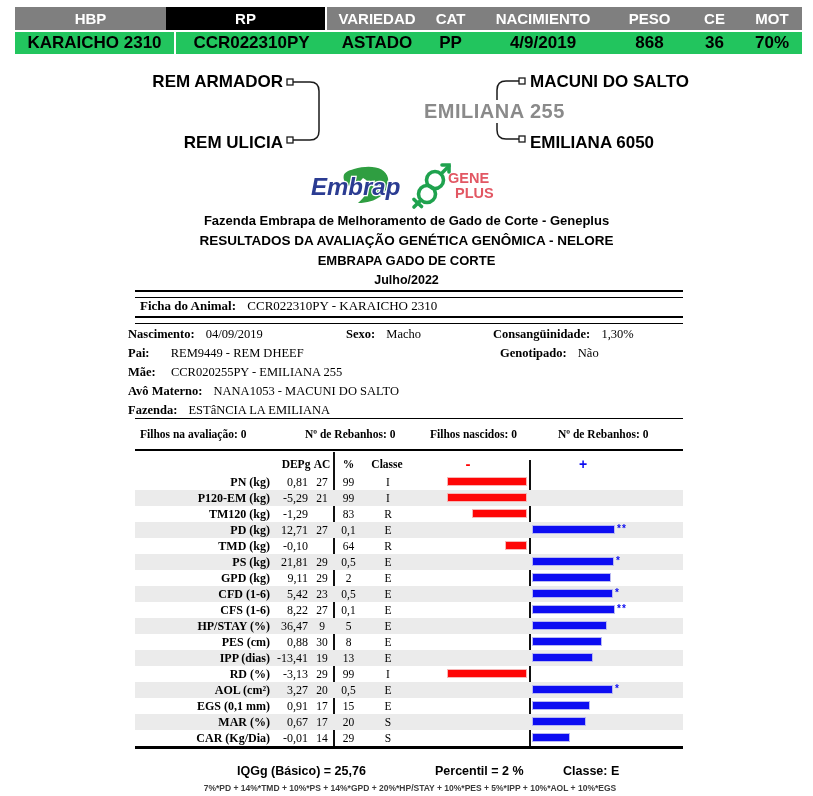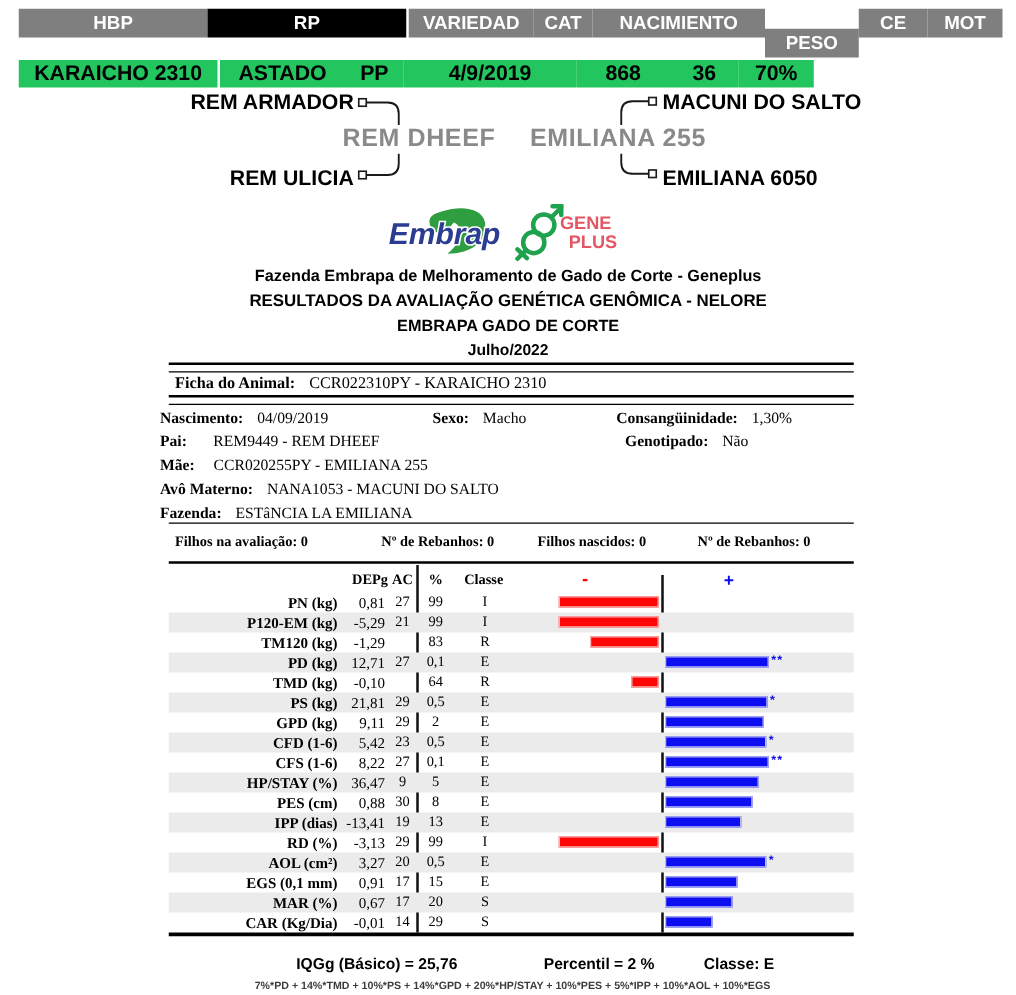--- a/index.html
+++ b/index.html
@@ -76,26 +76,27 @@
 
 <div id="page">
 
   <div id="top-table">
     <div class="trow" id="top-labels">
         <div class="hcell" style="width: 151px;">HBP</div>
         <div class="hcell first" style="width: 159px;">RP</div>
         <div class="hcell" style="width: 100px;">VARIEDAD</div>
         <div class="hcell" style="width: 47px;">CAT</div>
         <div class="hcell" style="width: 138px;">NACIMIENTO</div>
-        <div class="hcell" style="width: 75px; margin-top: 16px;">PESO</div>
+        <div class="hcell" style="width: 75px;">PESO</div>
         <div class="hcell" style="width: 55px;">CE</div>
         <div class="hcell" style="width: 60px;">MOT</div>
       </div>
     <div class="trow" id="top-values">
         <div class="vcell first" style="width: 159px;">KARAICHO 2310</div>
+        <div class="vcell" style="width: 151px;">CCR022310PY</div>
         <div class="vcell" style="width: 100px;">ASTADO</div>
         <div class="vcell" style="width: 47px;">PP</div>
         <div class="vcell" style="width: 138px;">4/9/2019</div>
         <div class="vcell" style="width: 75px;">868</div>
         <div class="vcell" style="width: 55px;">36</div>
         <div class="vcell" style="width: 60px;">70%</div>
       </div>
   </div>
 
   <svg id="ped-svg" width="813" height="165" viewBox="0 0 813 165">
@@ -105,21 +106,20 @@
     </g>
     <g fill="#fff" stroke="#1a1a1a" stroke-width="1.3">
       <rect x="287" y="79" width="6" height="6"></rect>
       <rect x="287" y="137" width="6" height="6"></rect>
       <rect x="519" y="78" width="6" height="6"></rect>
       <rect x="519" y="136" width="6" height="6"></rect>
     </g>
   </svg>
   <div class="ped-name" style="top:72px;right:530px;">REM ARMADOR</div>
   <div class="ped-name" style="top:133px;right:530px;">REM ULICIA</div>
-  <div class="ped-center" style="top:100px;left:272px;">REM DHEEF</div>
   <div class="ped-center" style="top:100px;left:422px;">EMILIANA 255</div>
   <div class="ped-name" style="top:72px;left:530px;">MACUNI DO SALTO</div>
   <div class="ped-name" style="top:133px;left:530px;">EMILIANA 6050</div>
 
   <svg id="embrapa-logo" width="92" height="42" viewBox="0 0 92 42">
     <path fill="#2f9e41" d="M46 4 C62 -1 78 2 80 13 C82 27 70 38 50 38 C62 28 64 17 55 13 C48 22 38 24 36 15 C34 8 39 6 46 4 Z"></path>
     <text x="3" y="30" font-family="Liberation Sans, DejaVu Sans, sans-serif" font-style="italic" font-weight="bold" font-size="24" fill="#2b3c92" stroke="#ffffff" stroke-width="2.5" paint-order="stroke">Embrapa</text>
   </svg>
   <svg id="geneplus-logo" width="105" height="48" viewBox="0 0 105 48">
     <g stroke="#1fa24e" stroke-width="3.6" fill="none" stroke-linecap="round">

